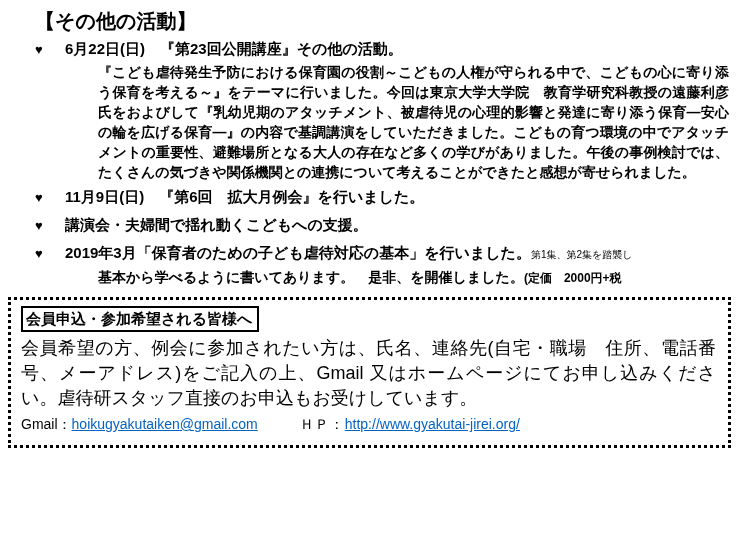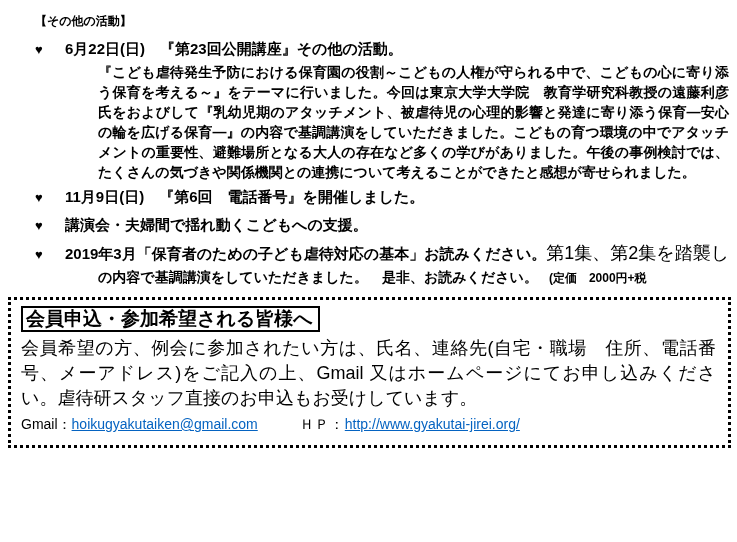--- a/index.html
+++ b/index.html
@@ -8,21 +8,21 @@
     width:737px;height:542px;
     box-sizing:border-box;
     background:#ffffff;
     color:#000000;
     font-family:"Liberation Sans","DejaVu Sans",sans-serif;
     padding:10px 6px 0 8px;
     overflow:hidden;
   }
   .doc-title{
     font-weight:bold;
-    font-size:12px;
+    font-size:20px;
     line-height:22px;
     margin:0 0 5px 27px;
   }
   .bullet-item{margin-left:27px;}
   .bullet-head{
     display:flex;
     align-items:baseline;
     font-weight:bold;
     font-size:15px;
     line-height:24px;
@@ -30,45 +30,45 @@
   }
   .heart{
     flex:0 0 auto;
     width:30px;
     font-size:13px;
     font-weight:normal;
   }
   .head-text{flex:1;}
   .head-suffix{
     font-weight:normal;
-    font-size:18px;
+    font-size:10px;
   }
   .bullet-body{
     margin:0 2px 0 63px;
     font-size:14px;
     line-height:20px;
     text-align:justify;
     text-justify:inter-ideograph;
     font-weight:bold;
   }
   .price-note{
     font-size:12px;
-    margin-left:11px;
+    margin-left:0;
     white-space:nowrap;
   }
   .dotted-box{
     margin-top:9px;
     border:3px dotted #000000;
     padding:6px 12px 8px 10px;
   }
   .box-header{
     display:inline-block;
     border:2px solid #000000;
     font-weight:bold;
-    font-size:19px;
+    font-size:15px;
     line-height:21px;
     padding:0 5px 1px 3px;
   }
   .box-body{
     font-size:18px;
     line-height:25px;
     margin-top:4px;
     text-align:justify;
     text-justify:inter-ideograph;
   }
@@ -98,38 +98,38 @@
     <div class="bullet-head">
       <span class="heart">♥</span>
       <span class="head-text">6月22日(日)　『第23回公開講座』その他の活動。</span>
     </div>
     <div class="bullet-body">『こども虐待発生予防における保育園の役割～こどもの人権が守られる中で、こどもの心に寄り添う保育を考える～』をテーマに行いました。今回は東京大学大学院　教育学研究科教授の遠藤利彦氏をおよびして『乳幼児期のアタッチメント、被虐待児の心理的影響と発達に寄り添う保育―安心の輪を広げる保育―』の内容で基調講演をしていただきました。こどもの育つ環境の中でアタッチメントの重要性、避難場所となる大人の存在など多くの学びがありました。午後の事例検討では、たくさんの気づきや関係機関との連携について考えることができたと感想が寄せられました。</div>
   </div>
 
   <div class="bullet-item">
     <div class="bullet-head">
       <span class="heart">♥</span>
-      <span class="head-text">11月9日(日)　『第6回　電話番号』を開催しました。</span>
+      <span class="head-text">11月9日(日)　『第6回　拡大月例会』を行いました。</span>
     </div>
   </div>
 
   <div class="bullet-item">
     <div class="bullet-head">
       <span class="heart">♥</span>
       <span class="head-text">講演会・夫婦間で揺れ動くこどもへの支援。</span>
     </div>
   </div>
 
   <div class="bullet-item">
     <div class="bullet-head">
       <span class="heart">♥</span>
-      <span class="head-text"><span>2019年3月「保育者のための子ども虐待対応の基本」お読みください。</span><span class="head-suffix">第1集、第2集を踏襲し</span></span>
+      <span class="head-text"><span>2019年3月「保育者のための子ども虐待対応の基本」を行いました。</span><span class="head-suffix">第1集、第2集を踏襲し</span></span>
     </div>
     <div class="bullet-body">
-      <span>の内容で基調講演をしていただきました。　是非、お読みください。</span><span class="price-note">(定価　2000円+税</span>
+      <span>基本から学べるように書いてあります。　是非、を開催しました。</span><span class="price-note">(定価　2000円+税</span>
     </div>
   </div>
 
   <div class="dotted-box">
     <div class="box-header">会員申込・参加希望される皆様へ</div>
     <div class="box-body">会員希望の方、例会に参加されたい方は、氏名、連絡先(自宅・職場　住所、電話番号、メーアドレス)をご記入の上、Gmail 又はホームページにてお申し込みください。虐待研スタッフ直接のお申込もお受けしています。</div>
     <div class="contact-line">
       <span>Gmail：</span><a class="link">hoikugyakutaiken@gmail.com</a><span class="hp-label">ＨＰ：</span><a class="link">http://www.gyakutai-jirei.org/</a>
     </div>
   </div>

